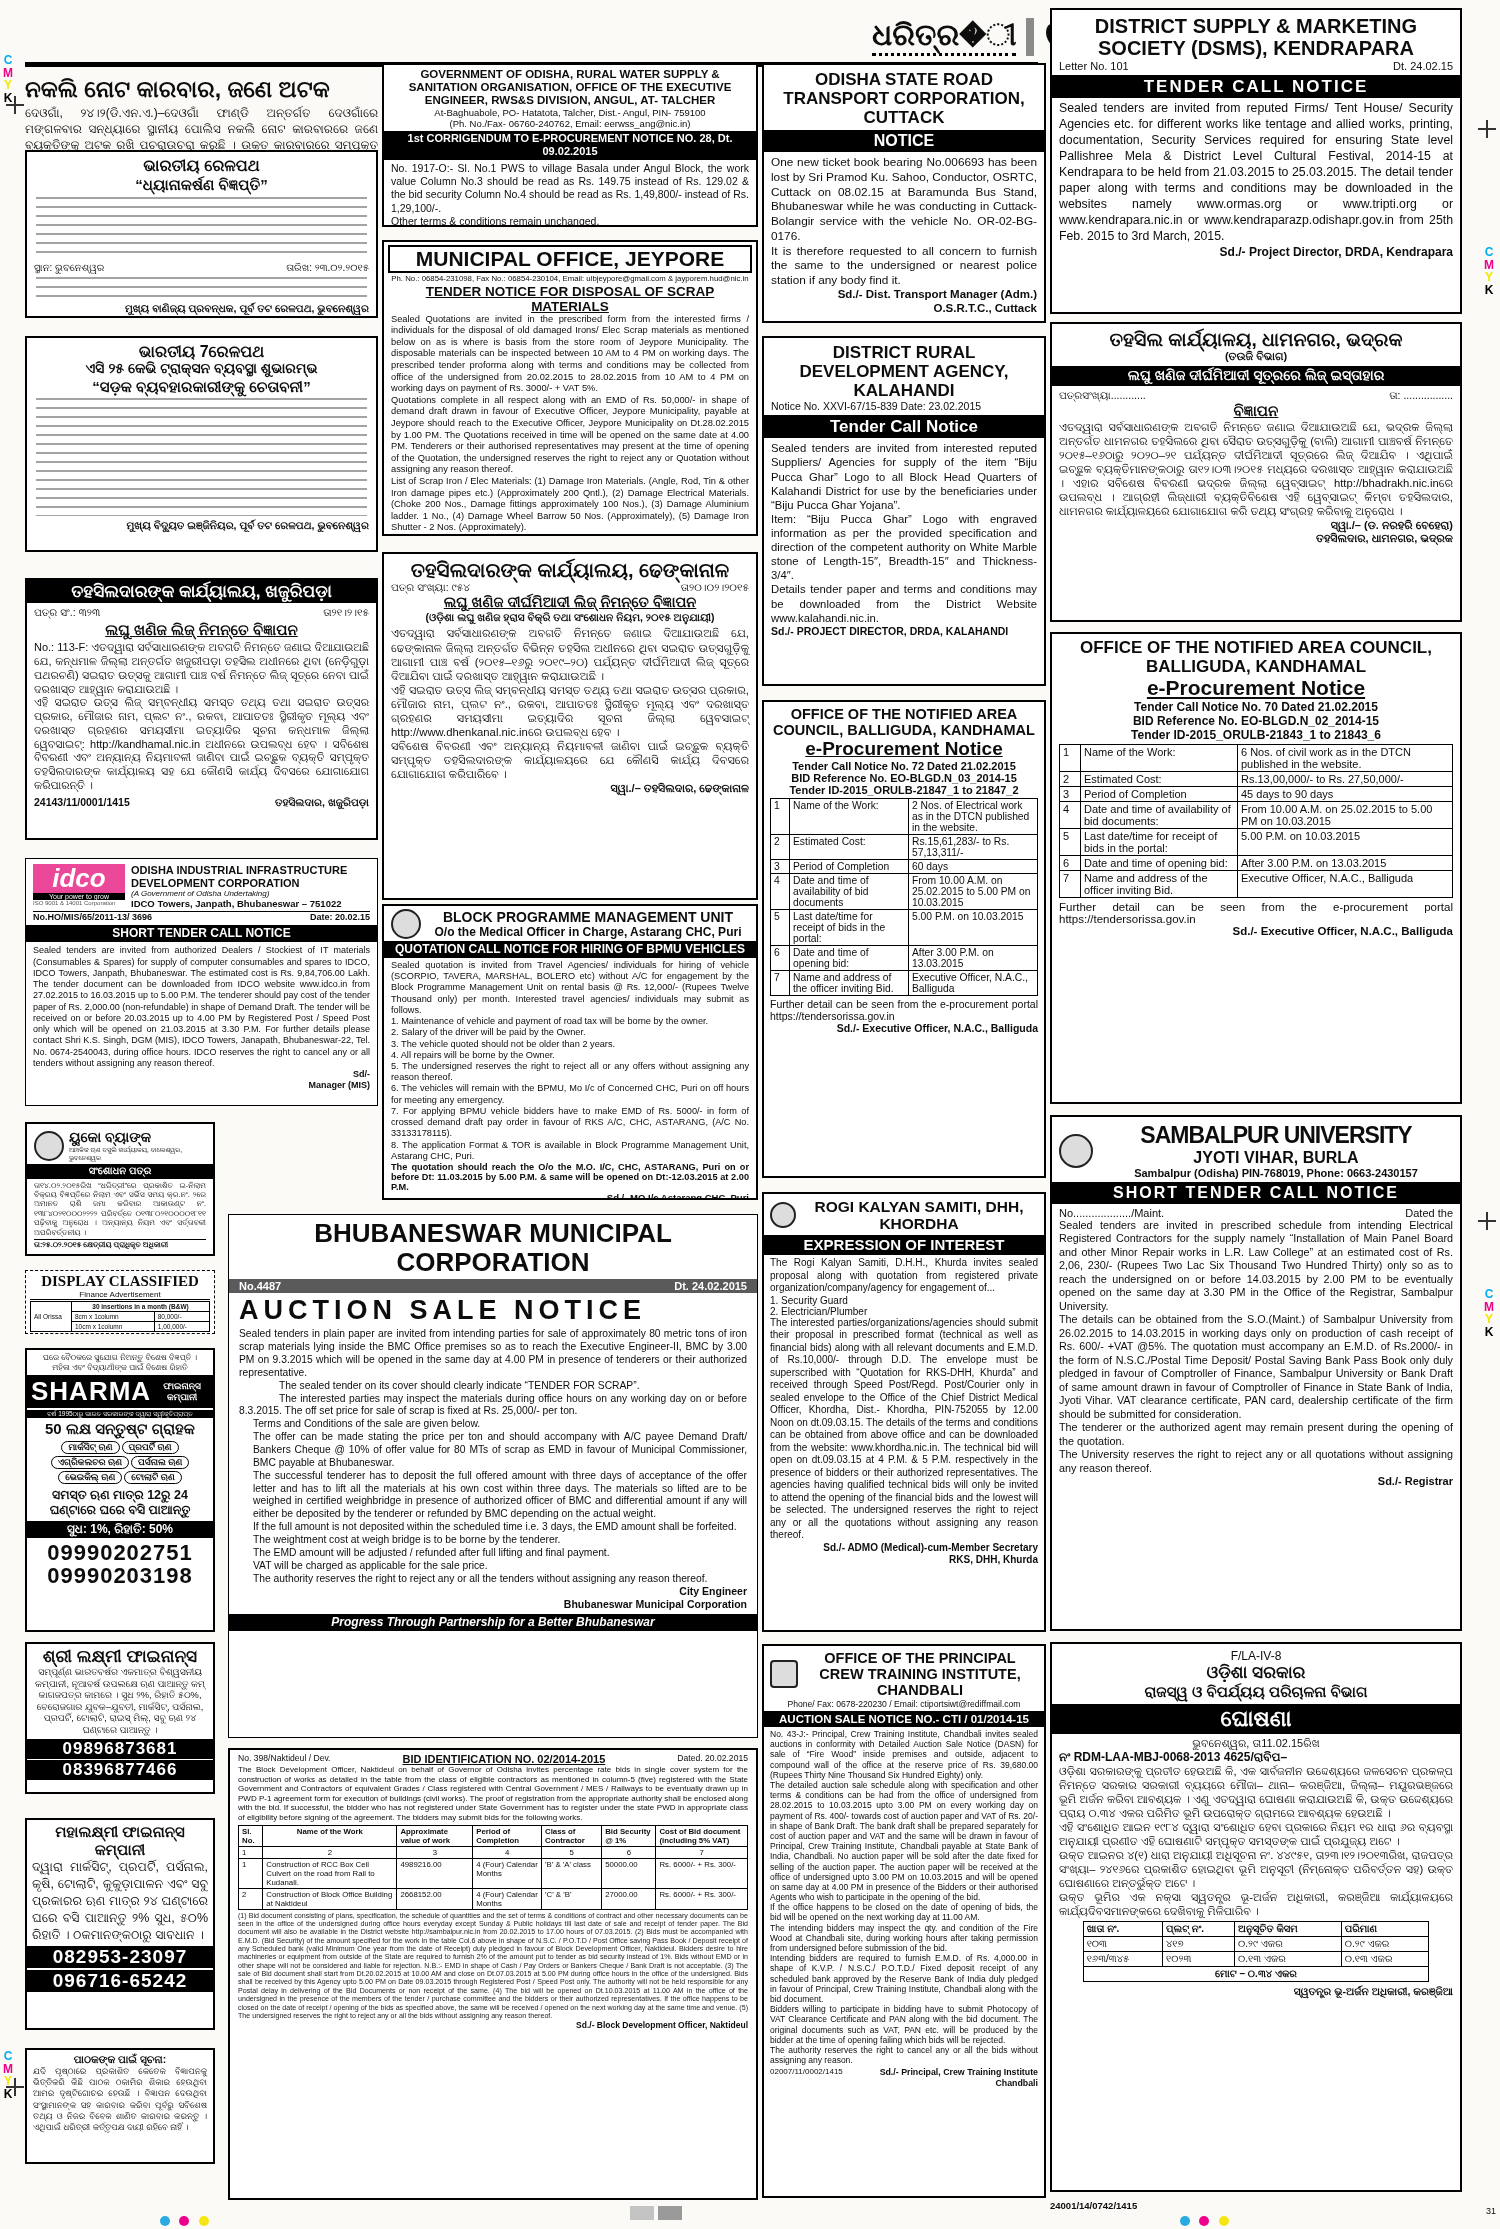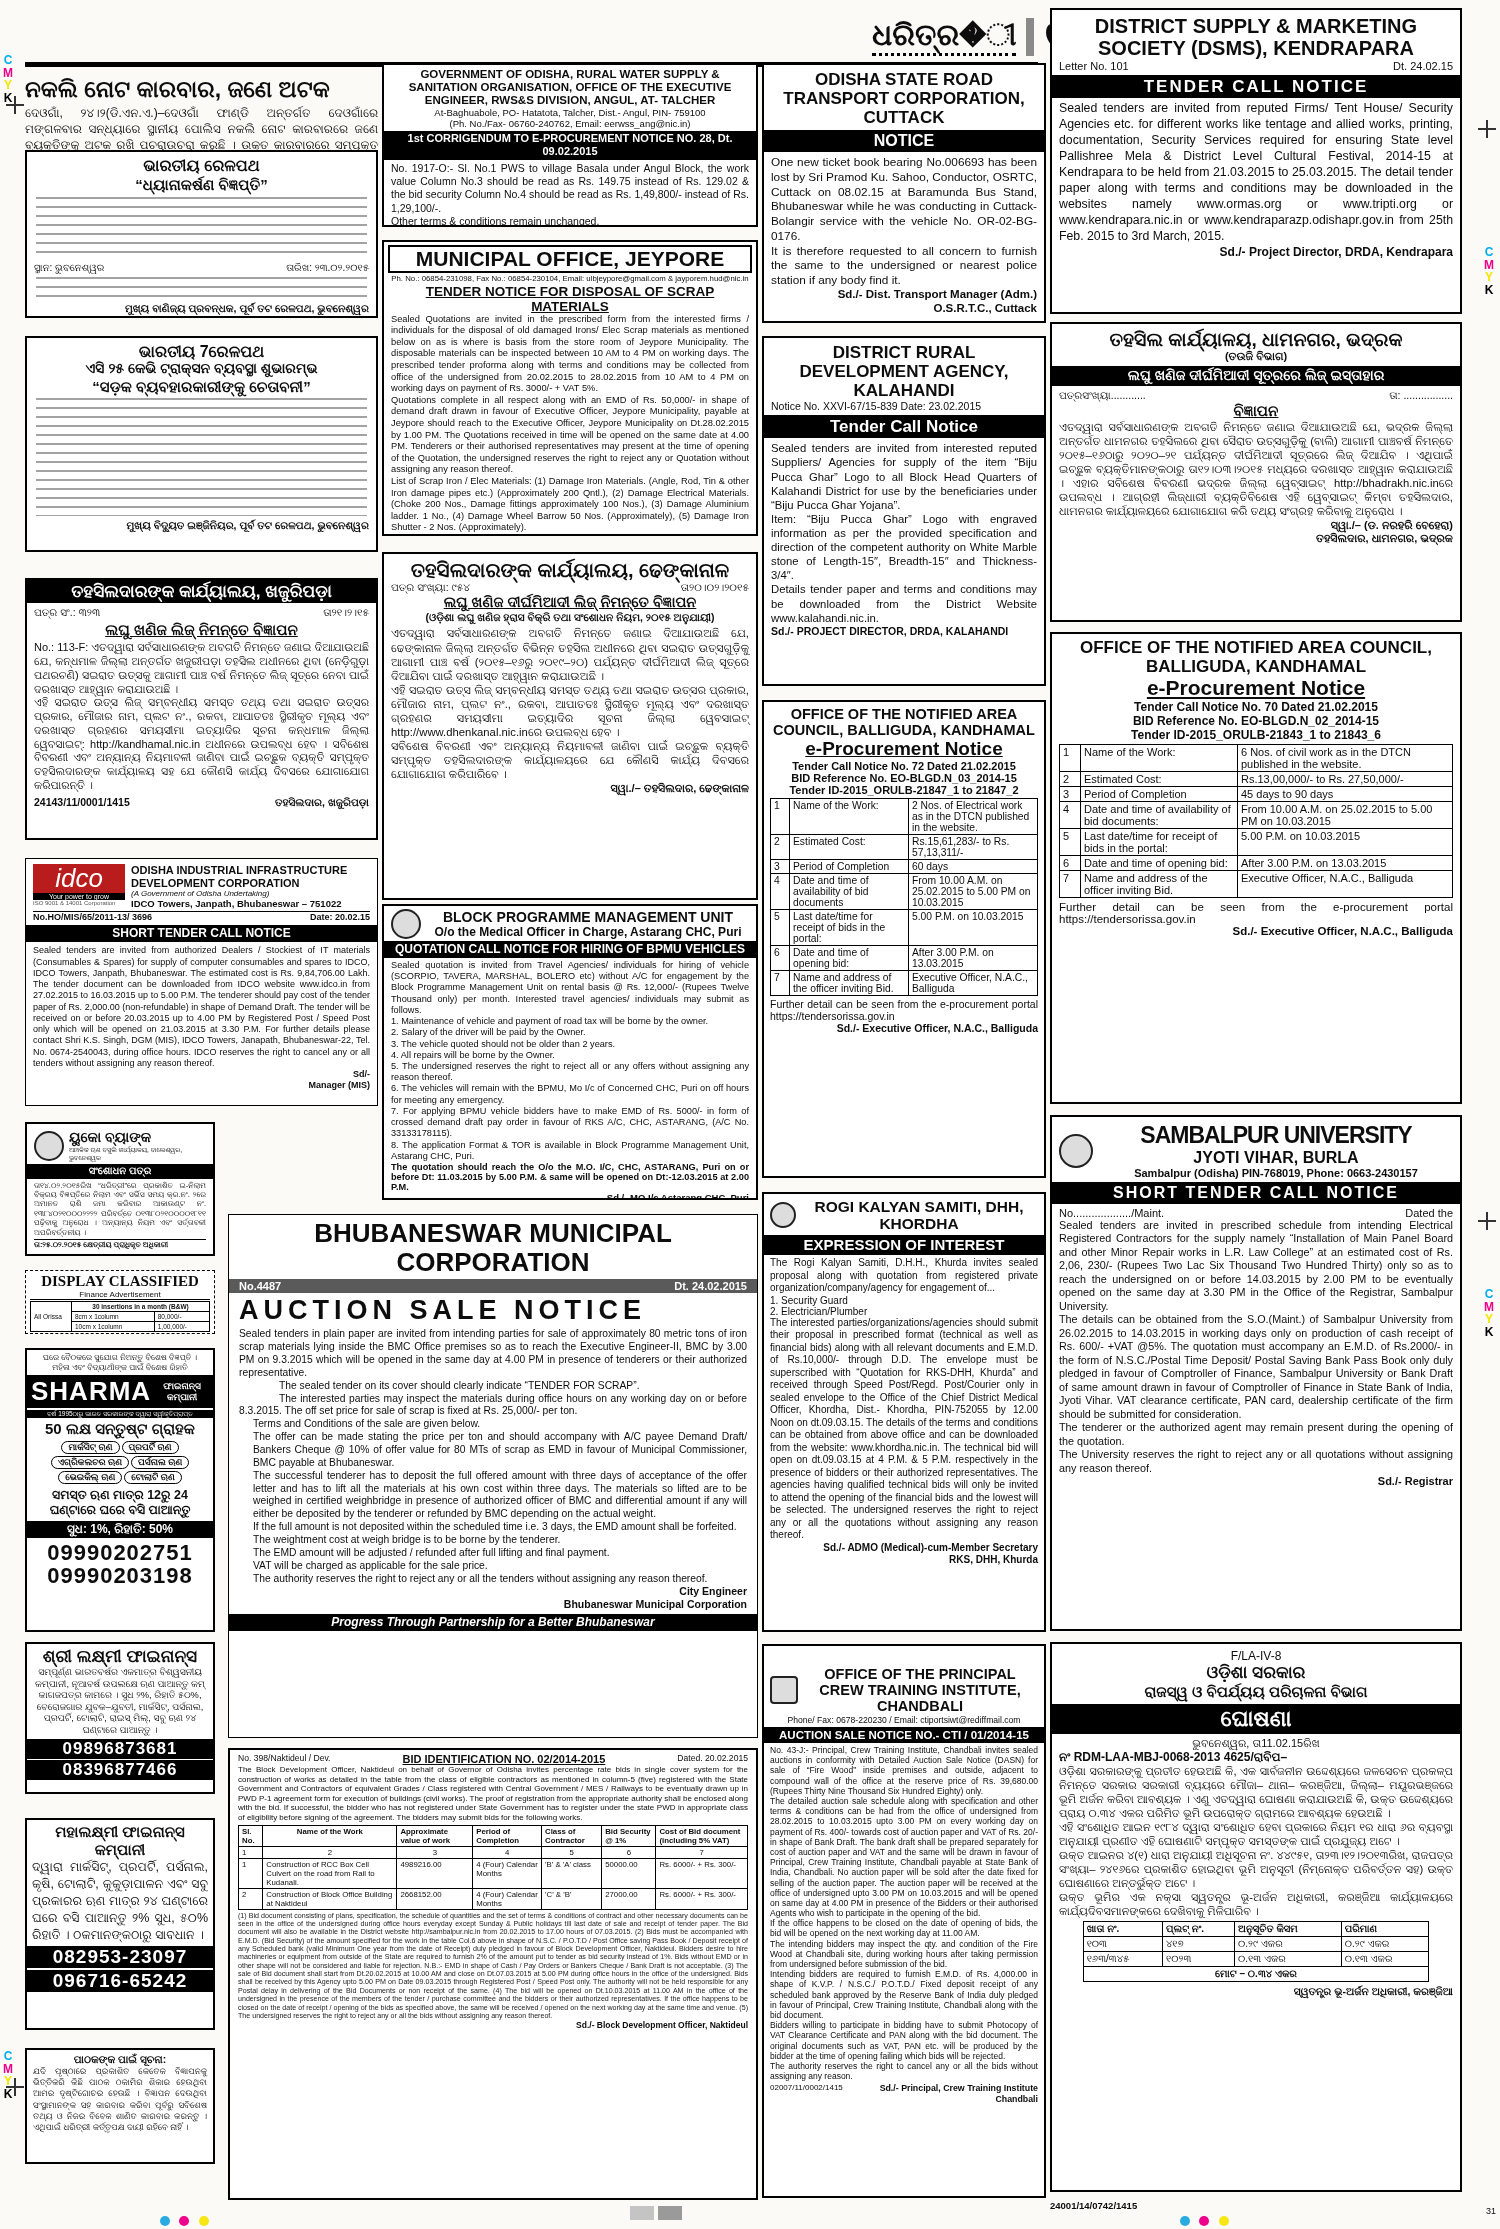--- a/index.html
+++ b/index.html
@@ -106,21 +106,21 @@
 ଏହି ସଇରାତ ଉତ୍ସ ଲିଜ୍ ସମ୍ବନ୍ଧୀୟ ସମସ୍ତ ତଥ୍ୟ ତଥା ସଇରାତ ଉତ୍ସର ପ୍ରକାର, ମୌଜାର ନାମ, ପ୍ଲଟ ନଂ., ରକବା, ଆପାତତଃ ସ୍ଥିରୀକୃତ ମୂଲ୍ୟ ଏବଂ ଦରଖାସ୍ତ ଗ୍ରହଣର ସମୟସୀମା ଇତ୍ୟାଦିର ସୂଚନା କନ୍ଧମାଳ ଜିଲ୍ଲା ୱେବସାଇଟ୍: http://kandhamal.nic.in ଅଧୀନରେ ଉପଲବ୍ଧ ହେବ । ସବିଶେଷ ବିବରଣୀ ଏବଂ ଅନ୍ୟାନ୍ୟ ନିୟମାବଳୀ ଜାଣିବା ପାଇଁ ଇଚ୍ଛୁକ ବ୍ୟକ୍ତି ସମ୍ପୃକ୍ତ ତହସିଲଦାରଙ୍କ କାର୍ଯ୍ୟାଳୟ ସହ ଯେ କୌଣସି କାର୍ଯ୍ୟ ଦିବସରେ ଯୋଗାଯୋଗ କରିପାରନ୍ତି ।</div>
     <div class="meta" style="font-size:10.5px;font-weight:bold;margin-top:3px;">
       <span>24143/11/0001/1415</span>
       <span>ତହସିଲଦାର, ଖଜୁରିପଡ଼ା</span>
     </div>
   </div>
 
   <div class="b" style="left:25px;top:858px;width:353px;height:248px;border-width:1.5px;">
     <div style="display:flex;gap:6px;">
       <div style="flex:none;width:92px;">
-        <div style="background:#b91c1c;color:#fff;font-weight:normal;font-style:italic;font-size:26px;text-align:center;line-height:1.1;">idco</div>
+        <div style="background:#ec4899;color:#fff;font-weight:bold;font-style:italic;font-size:26px;text-align:center;line-height:1.1;">idco</div>
         <div style="background:#000;color:#fff;font-size:7px;text-align:center;">Your power to grow</div>
         <div style="font-size:6px;color:#555;">ISO 9001 &amp; 14001 Corporation</div>
       </div>
       <div>
         <div style="font-size:11px;font-weight:bold;line-height:1.15;">ODISHA INDUSTRIAL INFRASTRUCTURE DEVELOPMENT CORPORATION</div>
         <div style="font-size:8px;font-style:italic;">(A Government of Odisha Undertaking)</div>
         <div style="font-size:9.5px;font-weight:bold;">IDCO Towers, Janpath, Bhubaneswar – 751022</div>
       </div>
     </div>
     <div class="meta" style="font-size:9px;font-weight:bold;border-top:1px solid #000;margin-top:2px;">
@@ -416,21 +416,21 @@
     </div>
     <div class="bar" style="font-size:15px;margin:2px -6px;">EXPRESSION OF INTEREST</div>
     <div class="j" style="font-size:10px;line-height:1.25;">The Rogi Kalyan Samiti, D.H.H., Khurda invites sealed proposal along with quotation from registered private organization/company/agency for engagement of...</div>
     <div style="font-size:10px;">1.  Security Guard</div>
     <div style="font-size:10px;">2.  Electrician/Plumber</div>
     <div class="j" style="font-size:10px;line-height:1.25;">The interested parties/organizations/agencies should submit their proposal in prescribed format (technical as well as financial bids) along with all relevant documents and E.M.D. of Rs.10,000/- through D.D. The envelope must be superscribed with “Quotation for RKS-DHH, Khurda” and received through Speed Post/Regd. Post/Courier only in sealed envelope to the Office of the Chief District Medical Officer, Khordha, Dist.- Khordha, PIN-752055 by 12.00 Noon on dt.09.03.15. The details of the terms and conditions can be obtained from above office and can be downloaded from the website: www.khordha.nic.in. The technical bid will open on dt.09.03.15 at 4 P.M. &amp; 5 P.M. respectively in the presence of bidders or their authorized representatives. The agencies having qualified technical bids will only be invited to attend the opening of the financial bids and the lowest will be selected. The undersigned reserves the right to reject any or all the quotations without assigning any reason thereof.</div>
     <div class="sig" style="font-size:10px;">Sd./- ADMO (Medical)-cum-Member Secretary
 RKS, DHH, Khurda</div>
   </div>
 
-  <div class="b" style="left:762px;top:1644px;width:284px;height:554px;padding:20px 6px;">
+  <div class="b" style="left:762px;top:1644px;width:284px;height:554px;padding:4px 6px;">
     <div style="display:flex;gap:4px;align-items:center;">
       <div class="logo-circle" style="width:24px;height:24px;border-radius:4px;"></div>
       <div class="t1" style="font-size:14.5px;flex:1;">OFFICE OF THE PRINCIPAL CREW TRAINING INSTITUTE, CHANDBALI</div>
     </div>
     <div class="ctr" style="font-size:8.6px;">Phone/ Fax: 0678-220230 / Email: ctiportsiwt@rediffmail.com</div>
     <div class="bar" style="font-size:11.5px;margin:2px -6px;">AUCTION SALE NOTICE NO.- CTI / 01/2014-15</div>
     <div class="p" style="font-size:8.5px;line-height:1.2;">No. 43-J:- Principal, Crew Training Institute, Chandbali invites sealed auctions in conformity with Detailed Auction Sale Notice (DASN) for sale of “Fire Wood” inside premises and outside, adjacent to compound wall of the office at the reserve price of Rs. 39,680.00 (Rupees Thirty Nine Thousand Six Hundred Eighty) only.
 The detailed auction sale schedule along with specification and other terms &amp; conditions can be had from the office of undersigned from 28.02.2015 to 10.03.2015 upto 3.00 PM on every working day on payment of Rs. 400/- towards cost of auction paper and VAT of Rs. 20/- in shape of Bank Draft. The bank draft shall be prepared separately for cost of auction paper and VAT and the same will be drawn in favour of Principal, Crew Training Institute, Chandbali payable at State Bank of India, Chandbali. No auction paper will be sold after the date fixed for selling of the auction paper. The auction paper will be received at the office of undersigned upto 3.00 PM on 10.03.2015 and will be opened on same day at 4.00 PM in presence of the Bidders or their authorised Agents who wish to participate in the opening of the bid.
 If the office happens to be closed on the date of opening of bids, the bid will be opened on the next working day at 11.00 AM.
 The intending bidders may inspect the qty. and condition of the Fire Wood at Chandbali site, during working hours after taking permission from undersigned before submission of the bid.

